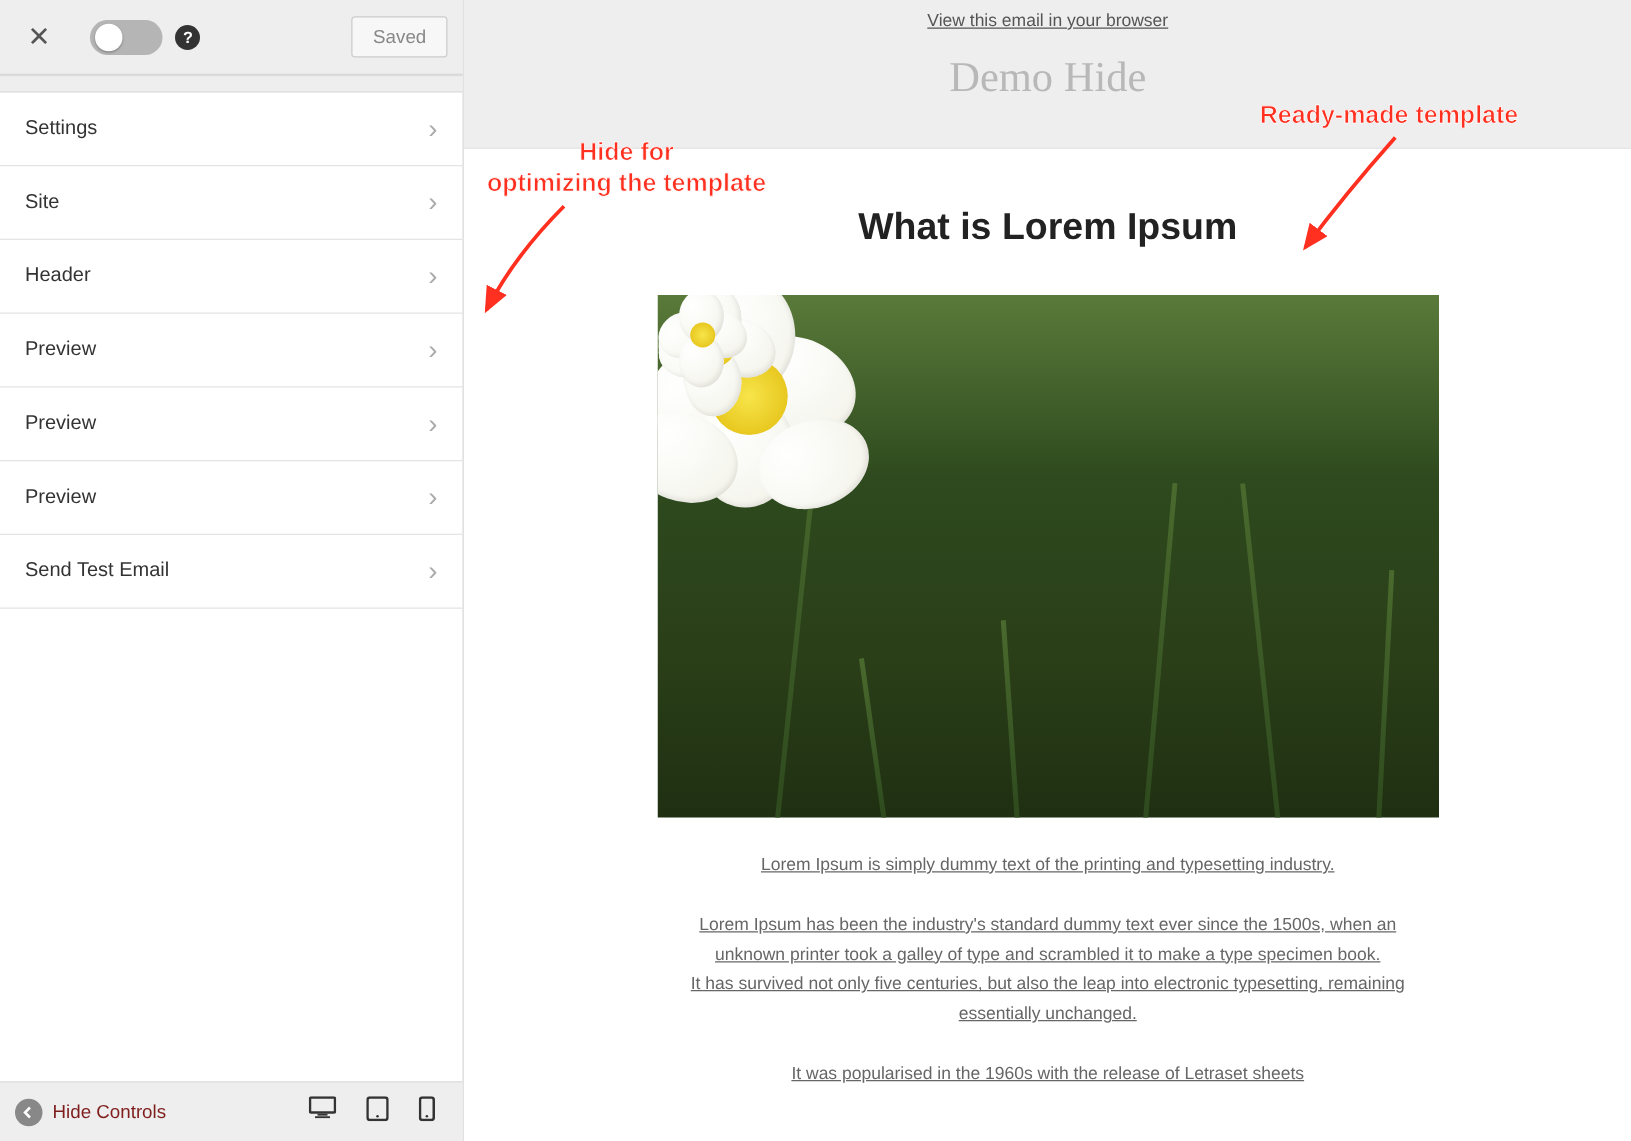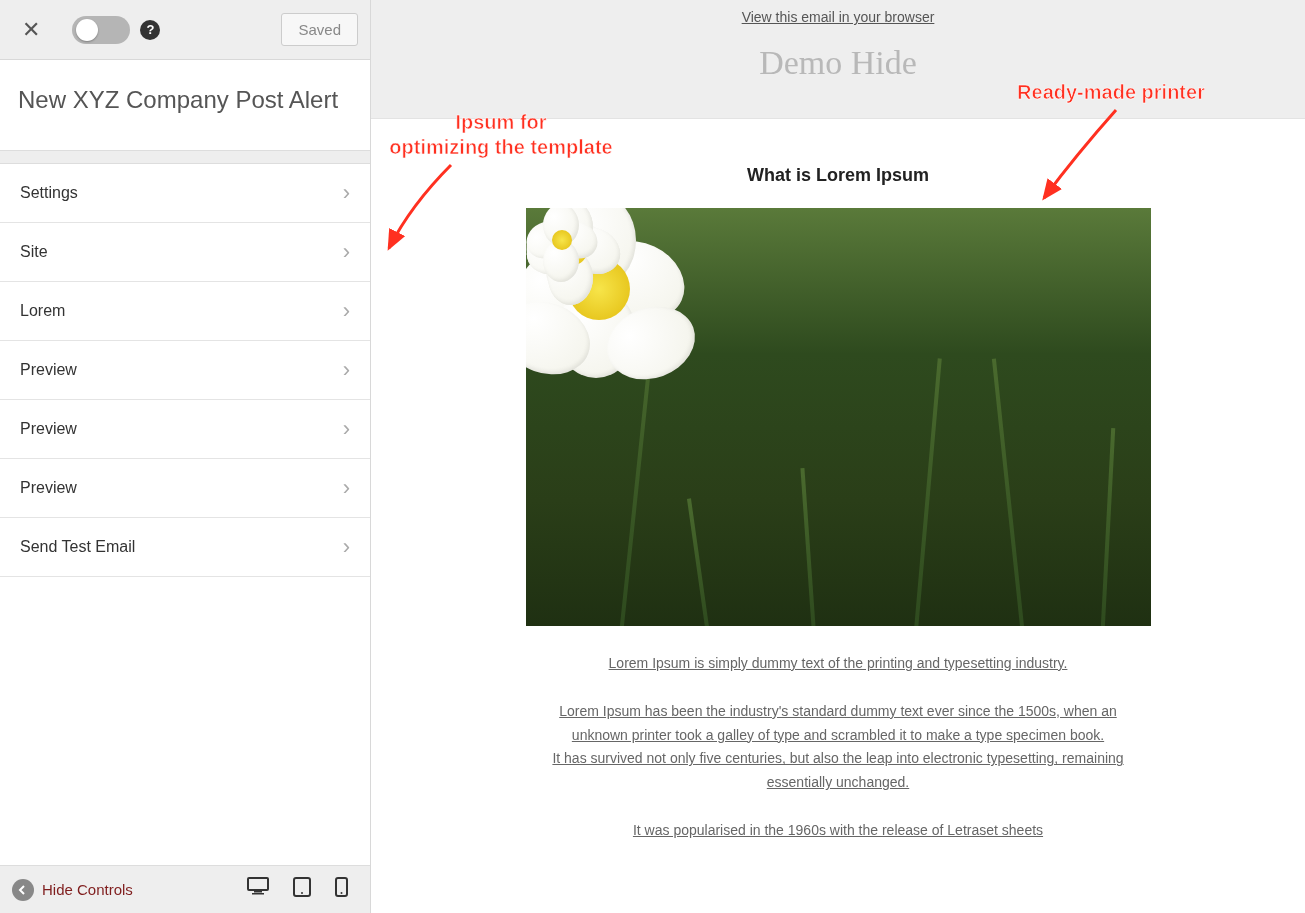--- a/index.html
+++ b/index.html
@@ -31,21 +31,21 @@
 .device-icons { margin-left: auto; display: flex; gap: 24px; padding-right: 10px; }
 .device-icons span { color: #444; font-size: 19px; cursor: pointer; }
 
 
 .preview { flex: 1; overflow: auto; background: #fff; position: relative; }
 .email-head { background: #eeeeee; padding: 8px 0 36px; text-align: center; border-bottom: 1px solid #e3e3e3; }
 .browser-link { font-size: 14px; color: #555; text-decoration: underline; }
 .site-title { font-family: Georgia, serif; font-size: 34px; color: #b8b8b8; margin-top: 18px; }
 
 .email-body { max-width: 625px; margin: 0 auto; padding: 46px 0 40px; text-align: center; }
-.post-title { font-size: 18px; font-weight: bold; color: #222; margin-bottom: 22px; }
+.post-title { font-size: 30px; font-weight: bold; color: #222; margin-bottom: 37px; }
 
 .hero-img { width: 625px; height: 418px; margin: 0 auto 26px; overflow: hidden; position: relative; background: linear-gradient(180deg, #5a7a3a 0%, #2e4a1e 35%, #2a3e18 70%, #1f3012 100%); }
 .petal { position: absolute; border-radius: 50%; }
 .flower1 { left: 210px; top: 150px; }
 .flower2 { left: 30px; top: 20px; }
 .flower3 { left: 440px; top: 30px; }
 .flower4 { left: 540px; top: 110px; }
 .flower5 { left: 90px; top: 210px; }
 .flower6 { left: 350px; top: 60px; }
 .p-wh { background: radial-gradient(circle at 30% 30%, #ffffff, #f2f2e8); box-shadow: inset -2px -2px 4px rgba(0,0,0,.08); }
@@ -64,34 +64,33 @@
 <div class="app">
 
   <aside class="sidebar">
     <div class="topbar">
       <div class="close-x">✕</div>
       <div class="toggle"></div>
       <div class="help-circle">?</div>
       <button class="saved-btn">Saved</button>
     </div>
 
-    <div class="title-row">New XYZ Company Post Alert</div>
     <div class="gap-bar"></div>
 
     <div class="menu-list">
       <div class="menu-item">
         <span>Settings</span>
         <span class="chev">›</span>
       </div>
       <div class="menu-item">
         <span>Site</span>
         <span class="chev">›</span>
       </div>
       <div class="menu-item">
-        <span>Lorem</span>
+        <span>Header</span>
         <span class="chev">›</span>
       </div>
       <div class="menu-item">
         <span>Preview</span>
         <span class="chev">›</span>
       </div>
       <div class="menu-item">
         <span>Preview</span>
         <span class="chev">›</span>
       </div>
@@ -204,33 +203,33 @@
 
       <p class="para">Lorem Ipsum is simply dummy text of the printing and typesetting industry.</p>
       <p class="para">
         <span>Lorem Ipsum has been the industry's standard dummy text ever since the 1500s, when an unknown printer took a galley of type and scrambled it to make a type specimen book.</span><br>
         <span>It has survived not only five centuries, but also the leap into electronic typesetting, remaining essentially unchanged.</span>
       </p>
       <p class="para">It was popularised in the 1960s with the release of Letraset sheets</p>
     </div>
 
     <div class="annot" style="left:10px; top:110px; width:240px;">
-      <span>Ipsum for</span><br>
+      <span>Hide for</span><br>
       <span>optimizing the template</span>
     </div>
     <svg class="arrow-svg" style="left:0px; top:150px;" width="100" height="120">
       <defs>
           <marker id="ah1" markerWidth="8" markerHeight="8" refX="6" refY="3" orient="auto">
             <path d="M0,0 L7,3 L0,6 Z" fill="#ff3020"></path>
           </marker>
         </defs>
       <path d="M80 15 Q 40 55 18 98" stroke="#ff3020" stroke-width="3" fill="none" marker-end="url(#ah1)"></path>
     </svg>
 
-    <div class="annot" style="left:625px; top:80px; width:230px;">Ready-made printer</div>
+    <div class="annot" style="left:625px; top:80px; width:230px;">Ready-made template</div>
     <svg class="arrow-svg" style="left:655px; top:100px;" width="120" height="120">
       <defs>
           <marker id="ah2" markerWidth="8" markerHeight="8" refX="6" refY="3" orient="auto">
             <path d="M0,0 L7,3 L0,6 Z" fill="#ff3020"></path>
           </marker>
         </defs>
       <path d="M90 10 Q 50 55 18 98" stroke="#ff3020" stroke-width="3" fill="none" marker-end="url(#ah2)"></path>
     </svg>
   </main>
 

